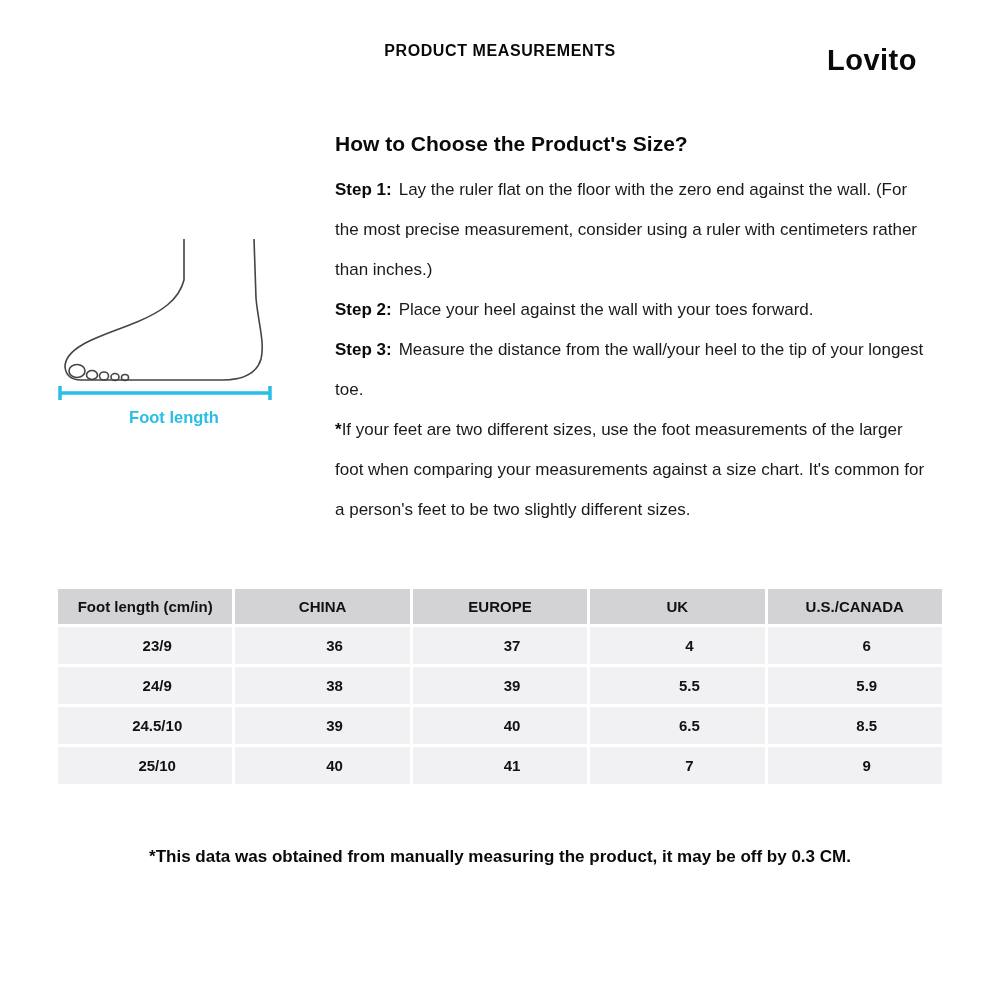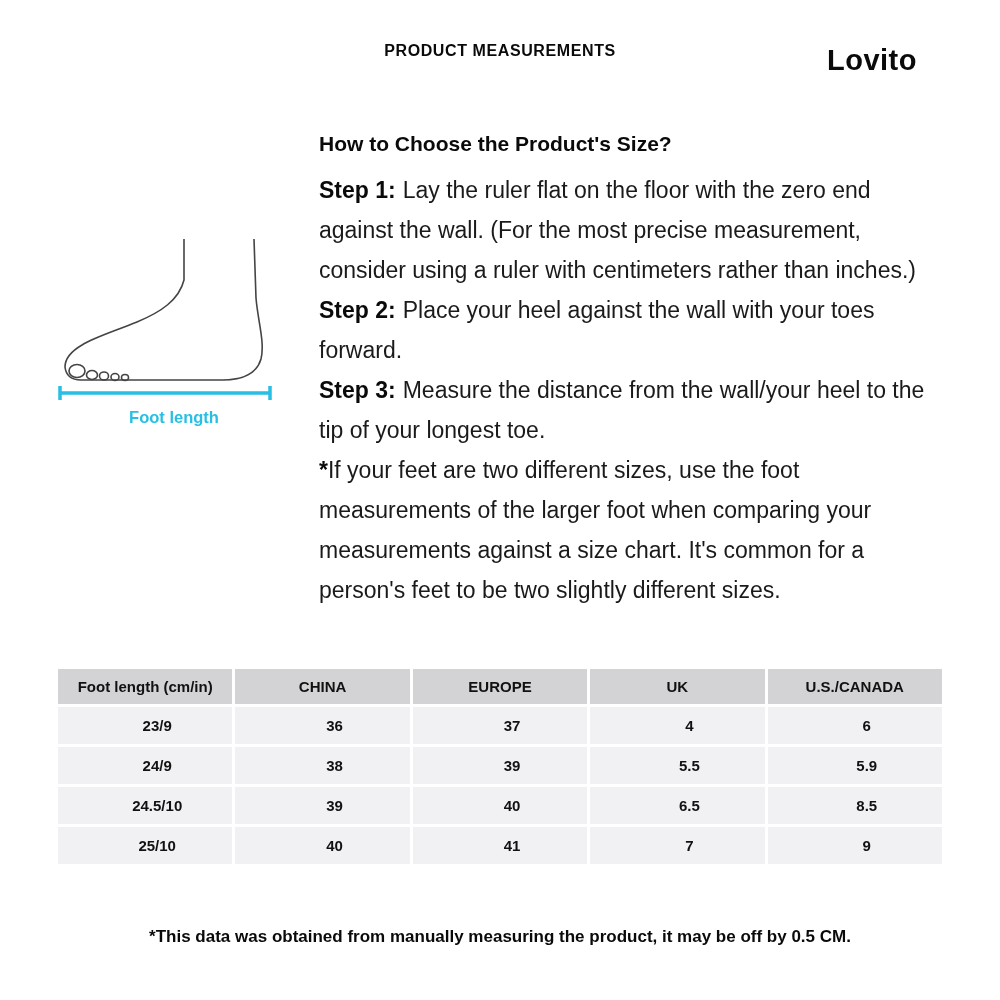--- a/index.html
+++ b/index.html
@@ -30,23 +30,23 @@
   .guide { display: flex; padding: 52px 70px 0 57px; }
   .diagram { flex: 0 0 234px; width: 234px; margin-top: 104px; text-align: center; }
   .diagram svg { display: block; margin: 0 auto; }
   .foot-line { stroke: var(--foot-line, #444444); stroke-width: 1.6; fill: none; }
   .bracket { stroke: var(--accent, #29bee4); stroke-width: 3.5; fill: none; }
   .diagram-label {
     color: var(--accent, #29bee4);
     font-weight: 700;
     font-size: 16.5px;
   }
-  .instructions { flex: 1; margin-left: 28px; }
+  .instructions { flex: 1; margin-left: 44px; }
   .guide-heading { font-size: 21px; font-weight: 800; margin-bottom: 14px; color: #0a0a0a; }
-  .step { font-size: 23px; line-height: 40px; color: #1a1a1a; }
+  .step { font-size: 17px; line-height: 40px; color: #1a1a1a; }
   .step-label { font-weight: 700; margin-right: 7px; color: #0a0a0a; }
   .note-label { font-weight: 700; margin-right: 0; color: #0a0a0a; }
   .size-table {
     width: 890px;
     margin: 56px auto 0;
     border-collapse: separate;
     border-spacing: 3px;
     table-layout: fixed;
     text-align: center;
   }
@@ -156,15 +156,15 @@
       <tr>
         <td>25/10</td>
         <td>40</td>
         <td>41</td>
         <td>7</td>
         <td>9</td>
       </tr>
     </tbody>
   </table>
 
-  <p class="footnote">*This data was obtained from manually measuring the product, it may be off by 0.5 CM.</p>
+  <p class="footnote">*This data was obtained from manually measuring the product, it may be off by 0.3 CM.</p>
 
 </div>
 
 </body></html>

